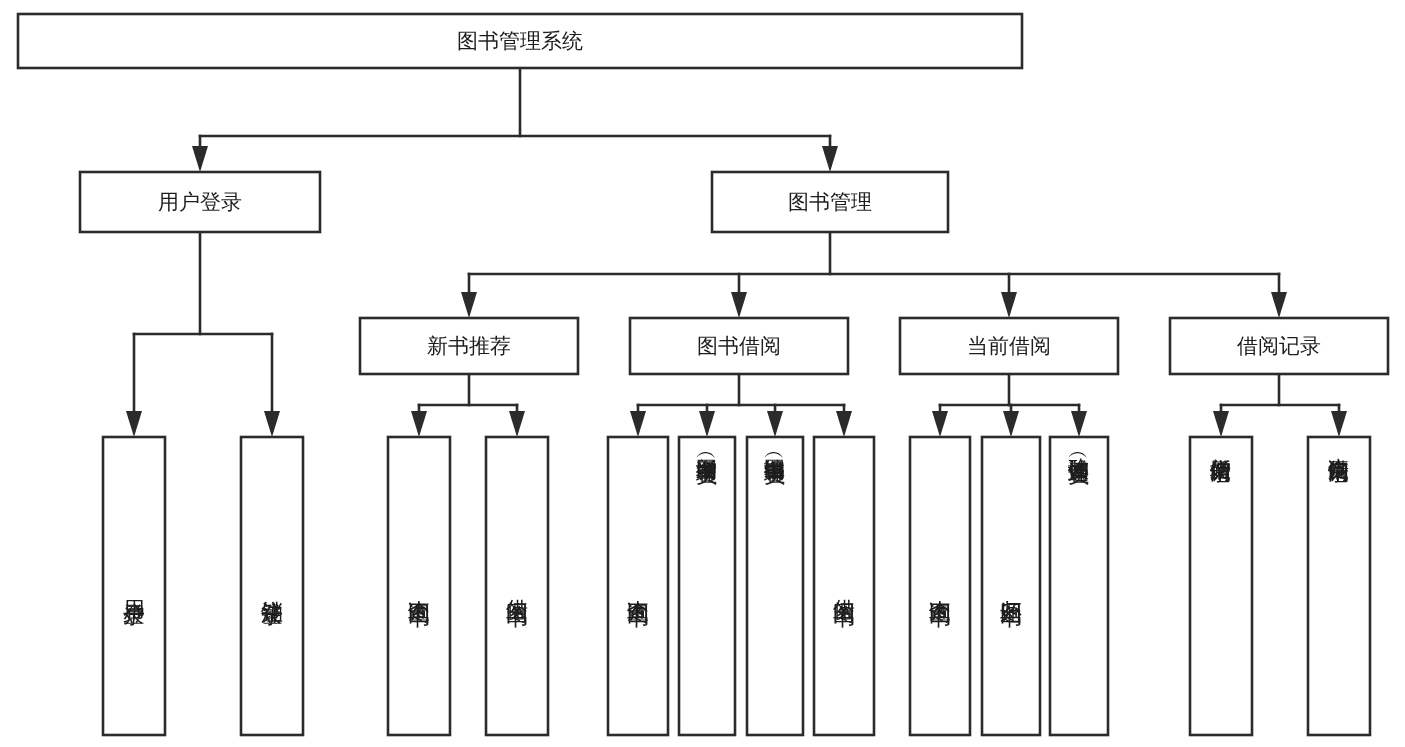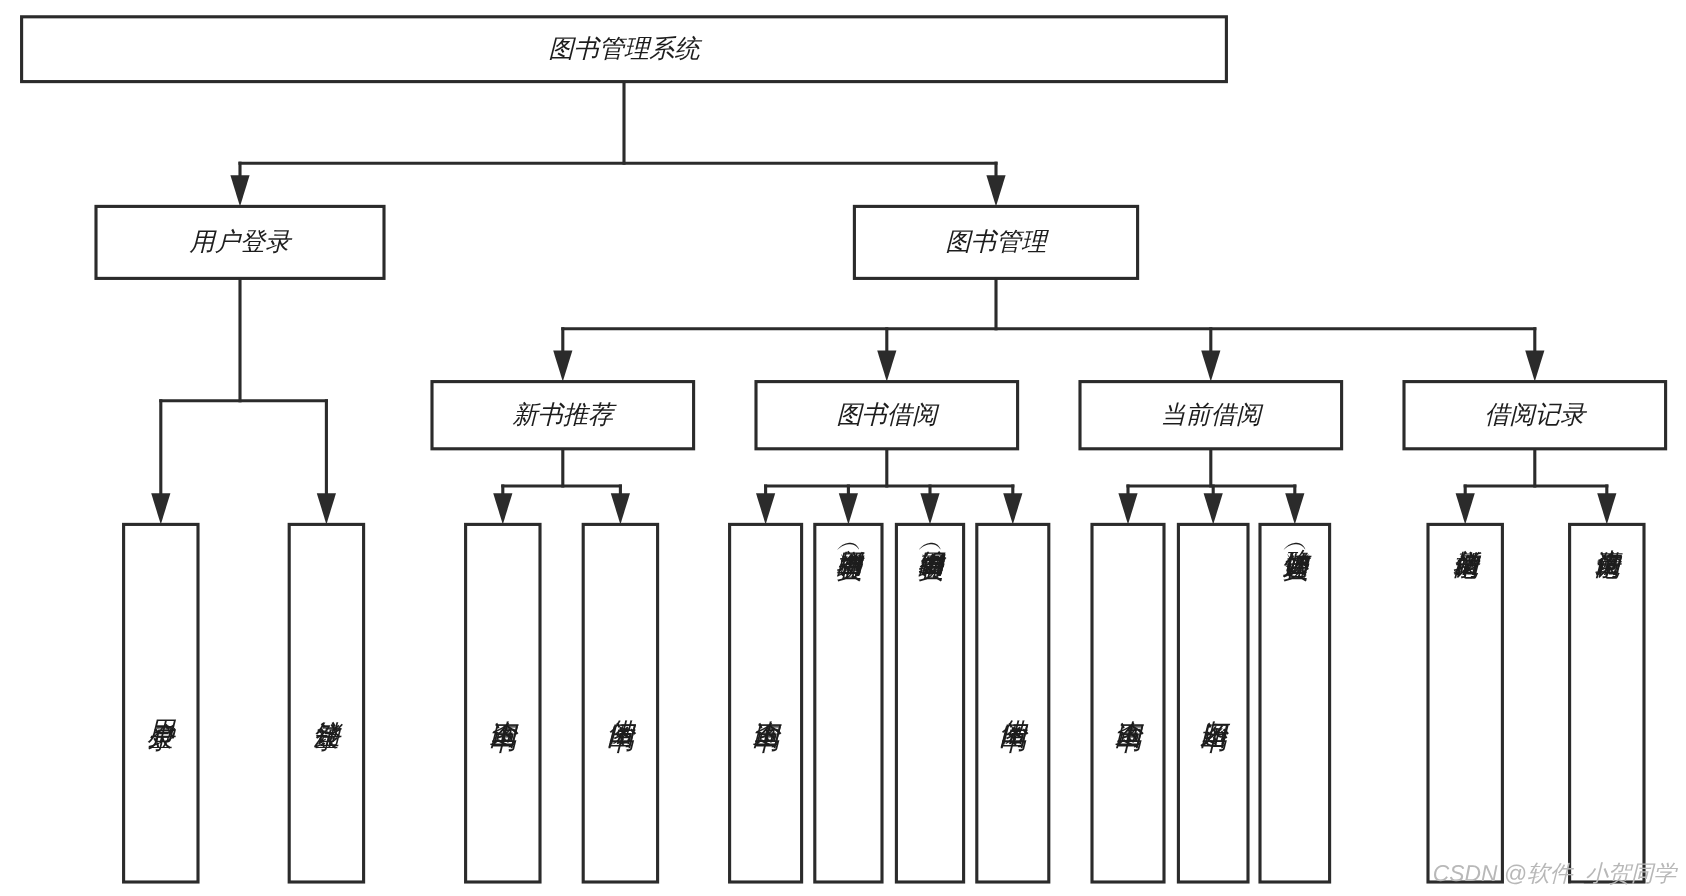--- a/index.html
+++ b/index.html
@@ -9,21 +9,20 @@
   }
   body {
     font-family: "Liberation Sans", "DejaVu Sans", sans-serif;
   }
   #diagram-root {
     position: relative;
     width: 1405px;
     height: 747px;
     background: #ffffff;
     overflow: hidden;
-    font-style: italic;
   }
   svg.flow {
     position: absolute;
     left: 0;
     top: 0;
     width: 1405px;
     height: 747px;
   }
   .node-rect {
     fill: #ffffff;
@@ -244,15 +243,14 @@
         <span class="leaf-label" style="font-size: 21px; letter-spacing: 1px;">确认归还（管理员）</span>
       </div>
       <div class="leaf-label-wrap" style="left: 1190px; top: 441px; width: 62px; height: 278px;">
         <span class="leaf-label" style="font-size: 21px; letter-spacing: 1px;">新增借阅记录</span>
       </div>
       <div class="leaf-label-wrap" style="left: 1308px; top: 441px; width: 62px; height: 278px;">
         <span class="leaf-label" style="font-size: 21px; letter-spacing: 1px;">查询借阅记录</span>
       </div>
     </div>
 
-  <div class="watermark">CSDN @软件_小贺同学</div>
 
 </div>
 
 </body></html>

